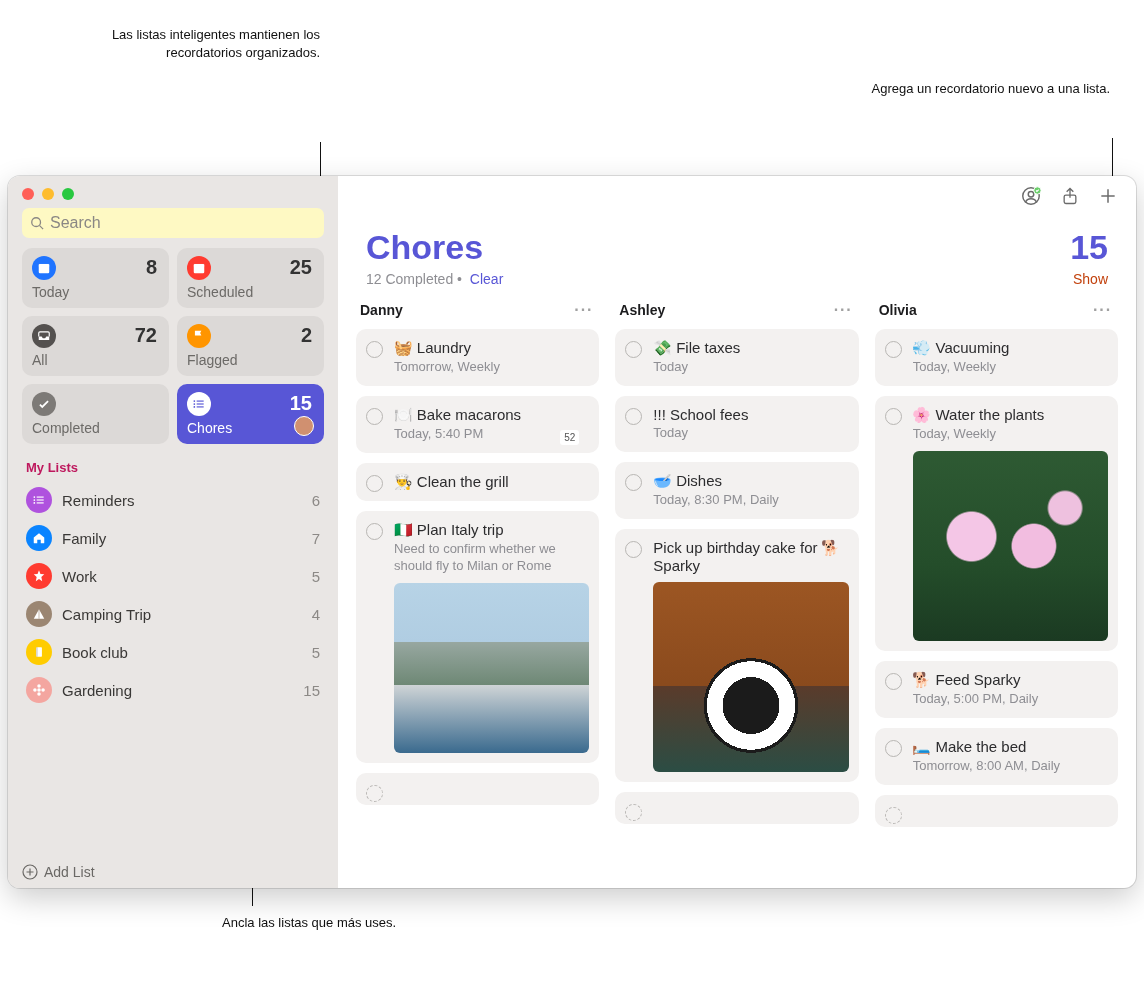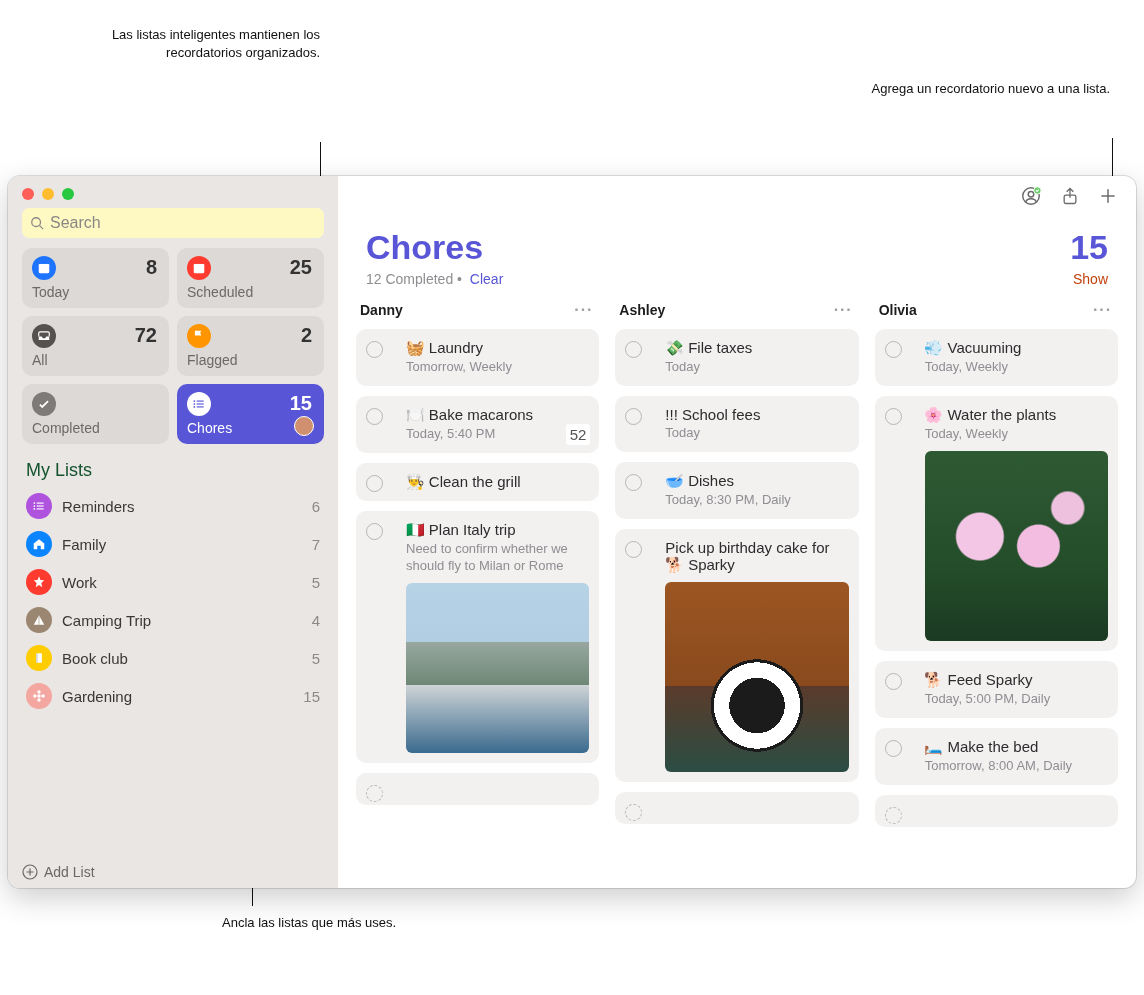--- a/index.html
+++ b/index.html
@@ -75,21 +75,21 @@
     justify-content:space-between;
     cursor:pointer;
   }
   .smart .icon { width:24px; height:24px; border-radius:50%; display:flex; align-items:center; justify-content:center; }
   .smart .count { position:absolute; top:8px; right:12px; font-size:20px; font-weight:700; color:#333; }
   .smart .label { font-size:14px; color:#6c6a67; font-weight:500; }
   .smart.active { background:#5856d6; }
   .smart.active .label, .smart.active .count { color:#fff; }
   .smart .avatar { position:absolute; right:10px; bottom:8px; width:20px; height:20px; border-radius:50%; background:#d09070; border:1.5px solid #fff; }
 
-  .mylists-head { padding: 6px 18px 6px; font-size:18px; color:#14532d; font-weight:400; }
+  .mylists-head { padding: 6px 18px 6px; font-size:13px; color:#be185d; font-weight:700; }
   .mylists { padding: 0 8px; overflow:hidden; }
   .lrow { display:flex; align-items:center; gap:10px; padding:6px 10px; border-radius:6px; font-size:15px; color:#3a3836; cursor:pointer;}
   .lrow .licon { width:26px; height:26px; border-radius:50%; display:flex; align-items:center; justify-content:center; color:#fff; flex-shrink:0;}
   .lrow .lname { flex:1; }
   .lrow .lcount { color:#8c8986; font-size:15px; }
 
   .addlist {
     position:absolute; bottom:0; left:0; right:0;
     padding:8px 14px;
     font-size:14px; color:#6a6865;
@@ -109,35 +109,35 @@
   .subrow .show { margin-left:auto; color:#c2410c; cursor:pointer; font-weight:500;}
 
   .columns { display:flex; gap:16px; padding: 0 18px 0 18px; overflow:hidden; flex:1;}
   .col { flex:1; min-width:0; }
   .colhead { display:flex; align-items:center; padding:4px 6px 10px 4px; }
   .colhead .name { font-size:14px; font-weight:700; color:#1c1c1e; flex:1;}
   .colhead .more { color:#a0a0a0; font-weight:700; letter-spacing:1px; cursor:pointer;}
   .card {
     background:#f3f1f0;
     border-radius:10px;
-    padding:10px 10px 10px 24px;
+    padding:10px 10px 10px 12px;
     margin-bottom:10px;
     position:relative;
   }
   .card .ck {
     position:absolute; left:10px; top:12px;
     width:17px; height:17px; border:1.5px solid #b8b6b3; border-radius:50%;
     cursor:pointer;
   }
   .card.empty .ck { border-style:dashed; }
   .card .body { margin-left:26px; }
   .card .ttl { font-size:15px; color:#2c2c2e; }
   .card .sub { font-size:13px; color:#8e8e93; margin-top:2px; line-height:1.3; }
   .card .thumb { margin-top:8px; width:100%; height:170px; border-radius:6px; background:#7a94a8; }
-  .card .badge { position:absolute; right:9px; bottom:8px; background:#fff; border-radius:3px; font-size:15px; padding:2px 4px; color:#555;}
+  .card .badge { position:absolute; right:20px; bottom:8px; background:#fff; border-radius:3px; font-size:10px; padding:2px 4px; color:#555;}
 
   .thumb.italy { background: linear-gradient(180deg,#b7d3e6 0%,#b0cde2 35%,#97a7a0 35%,#6e8875 60%,#cfd4d6 60%,#3a6a8e 100%); }
   .thumb.dog { background: radial-gradient(circle at 50% 65%, #1b1b1b 0 18%, #fff 18% 28%, #1b1b1b 28% 30%, transparent 30%), linear-gradient(180deg,#9c5623 0%,#8a4a1d 55%,#5a3b2b 55%,#2b4d44 100%); height:190px;}
   .thumb.flowers { background: radial-gradient(circle at 30% 45%, #f4c6e6 0 14%, transparent 15%), radial-gradient(circle at 62% 50%, #f2bde0 0 14%, transparent 15%), radial-gradient(circle at 78% 30%, #eec1df 0 8%, transparent 9%), linear-gradient(180deg,#2e5a33 0%,#244d2a 60%,#1b3a22 100%); height:190px;}
 </style>
 </head>
 <body>
 
 <div class="annotation ann-left">Las listas inteligentes mantienen los recordatorios organizados.</div>
 <div class="annotation ann-right">Agrega un recordatorio nuevo a una lista.</div>

